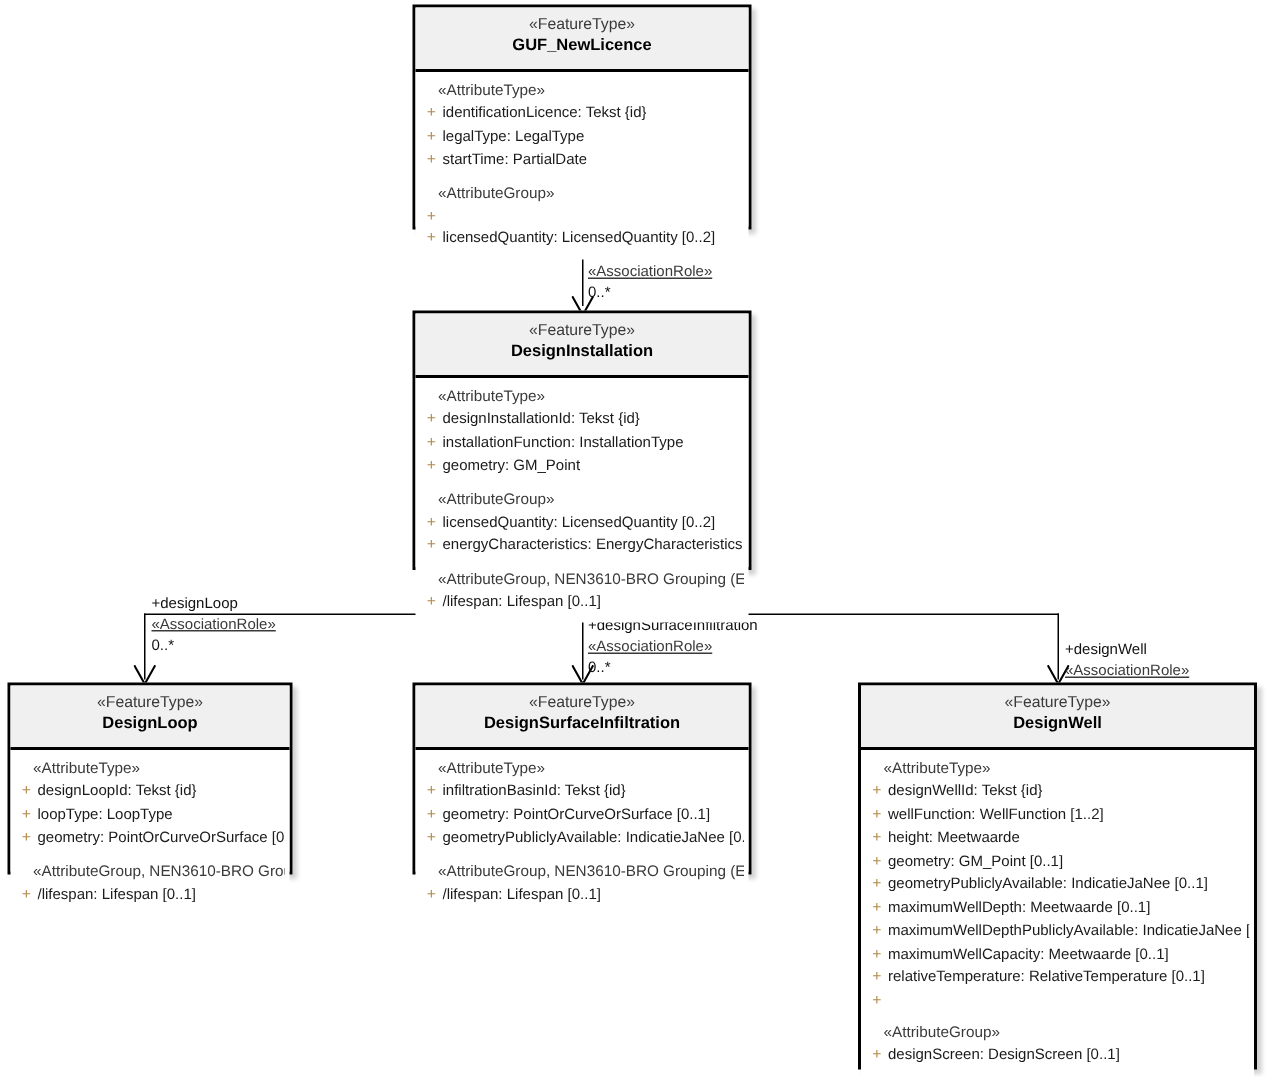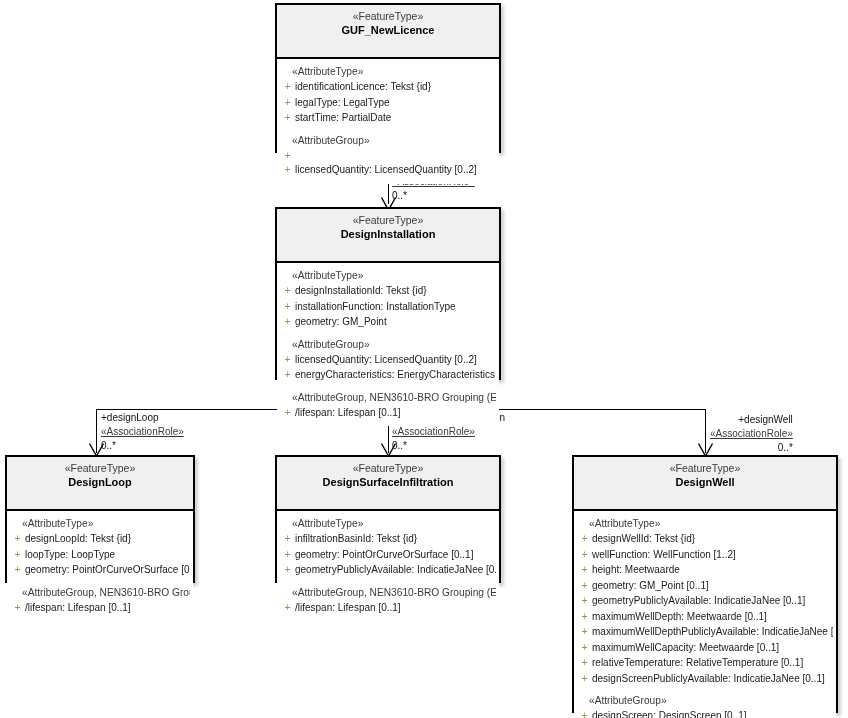--- a/index.html
+++ b/index.html
@@ -21,21 +21,21 @@
     position: absolute;
     box-sizing: border-box;
     border: 2px solid #000000;
     background: #ffffff;
     box-shadow: 3px 3px 3px rgba(0,0,0,0.18);
   }
   .uml-header {
     box-sizing: border-box;
     border-bottom: 2px solid #000000;
     background: #f0f0f0;
-    padding: 5px 4px 20px 4px;
+    padding: 5px 4px 9px 4px;
     text-align: center;
   }
   .stereotype {
     font-size: 10.5px;
     color: #3a3a3a;
     line-height: 13px;
     white-space: nowrap;
   }
   .classname {
     font-size: 11px;
@@ -141,33 +141,33 @@
       <path d="M0.5 0.5 L7.5 13 L14.5 0.5" fill="none" stroke="#000" stroke-width="1.4"></path>
     </svg>
   </div>
 
   <div class="assoc-label" style="left:392px; top:161px;">
     <div class="role">+designInstallation</div>
     <div class="stereo">«AssociationRole»</div>
     <div class="mult">0..*</div>
   </div>
 
-  <div class="assoc-label" style="left:101px; top:411px;">
+  <div class="assoc-label" style="left:101px; top:396px;">
     <div class="role">+designLoop</div>
     <div class="stereo">«AssociationRole»</div>
     <div class="mult">0..*</div>
   </div>
 
   <div class="assoc-label" style="left:392px; top:411px;">
     <div class="role">+designSurfaceInfiltration</div>
     <div class="stereo">«AssociationRole»</div>
     <div class="mult">0..*</div>
   </div>
 
-  <div class="assoc-label" style="left:710px; top:413px;text-align:right;">
+  <div class="assoc-label" style="left:710px; top:427px;">
     <div class="role">+designWell</div>
     <div class="stereo">«AssociationRole»</div>
     <div class="mult">0..*</div>
   </div>
 
   <div class="uml-class" style="left:275px; top:3px; width:226px; height:150px;">
     <div class="uml-header">
       <div class="stereotype">«FeatureType»</div>
       <div class="classname">GUF_NewLicence</div>
     </div>
@@ -329,21 +329,20 @@
       <div class="attr-row">
         <span class="attr-vis">+</span>
         <span class="attr-text">maximumWellCapacity: Meetwaarde [0..1]</span>
       </div>
       <div class="attr-row">
         <span class="attr-vis">+</span>
         <span class="attr-text">relativeTemperature: RelativeTemperature [0..1]</span>
       </div>
       <div class="attr-row">
         <span class="attr-vis">+</span>
-        <span class="attr-text">designScreenPubliclyAvailable: IndicatieJaNee [0..1]</span>
       </div>
       <div class="group-gap"></div>
       <div class="group-label">«AttributeGroup»</div>
       <div class="attr-row">
         <span class="attr-vis">+</span>
         <span class="attr-text">designScreen: DesignScreen [0..1]</span>
       </div>
       <div class="group-gap"></div>
       <div class="group-label">«AttributeGroup, NEN3610-BRO Grouping (EN)::Material lif...</div>
 

